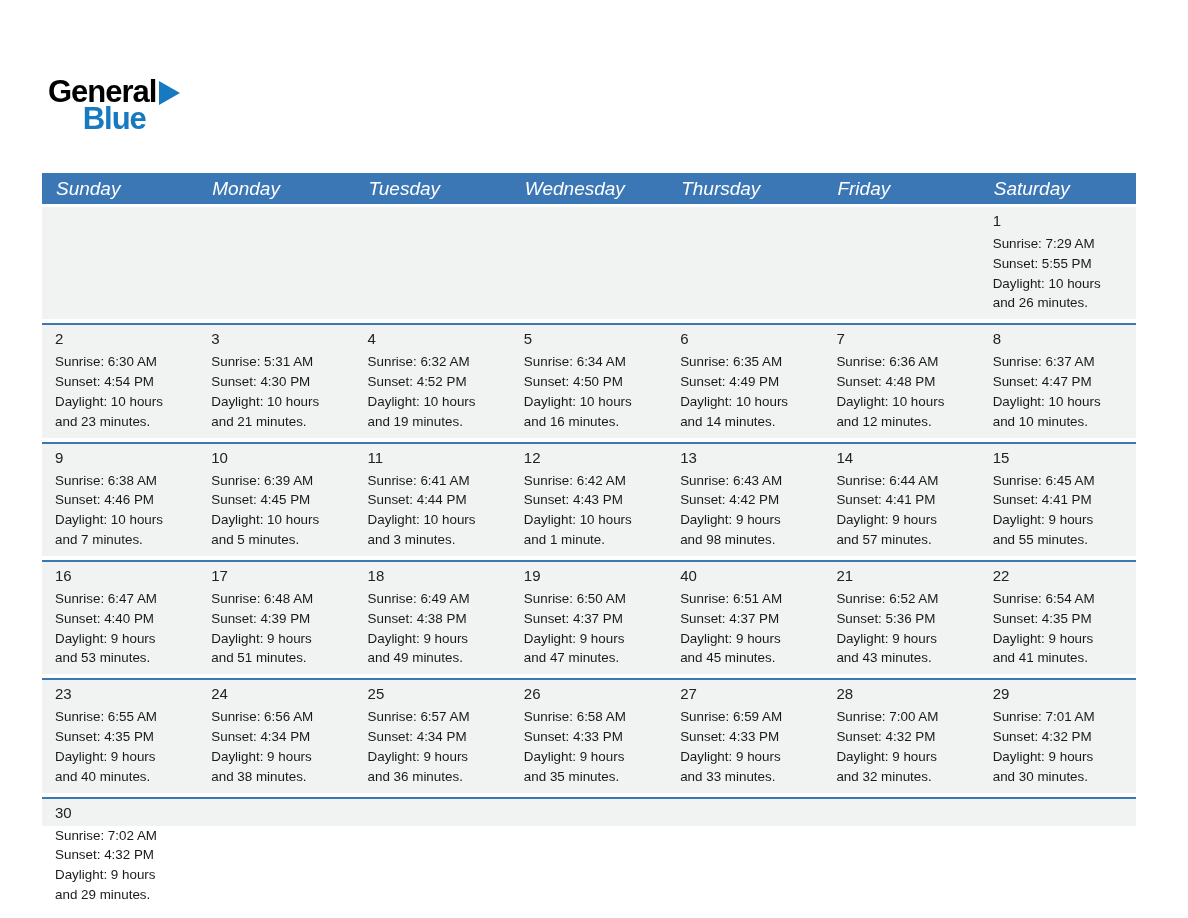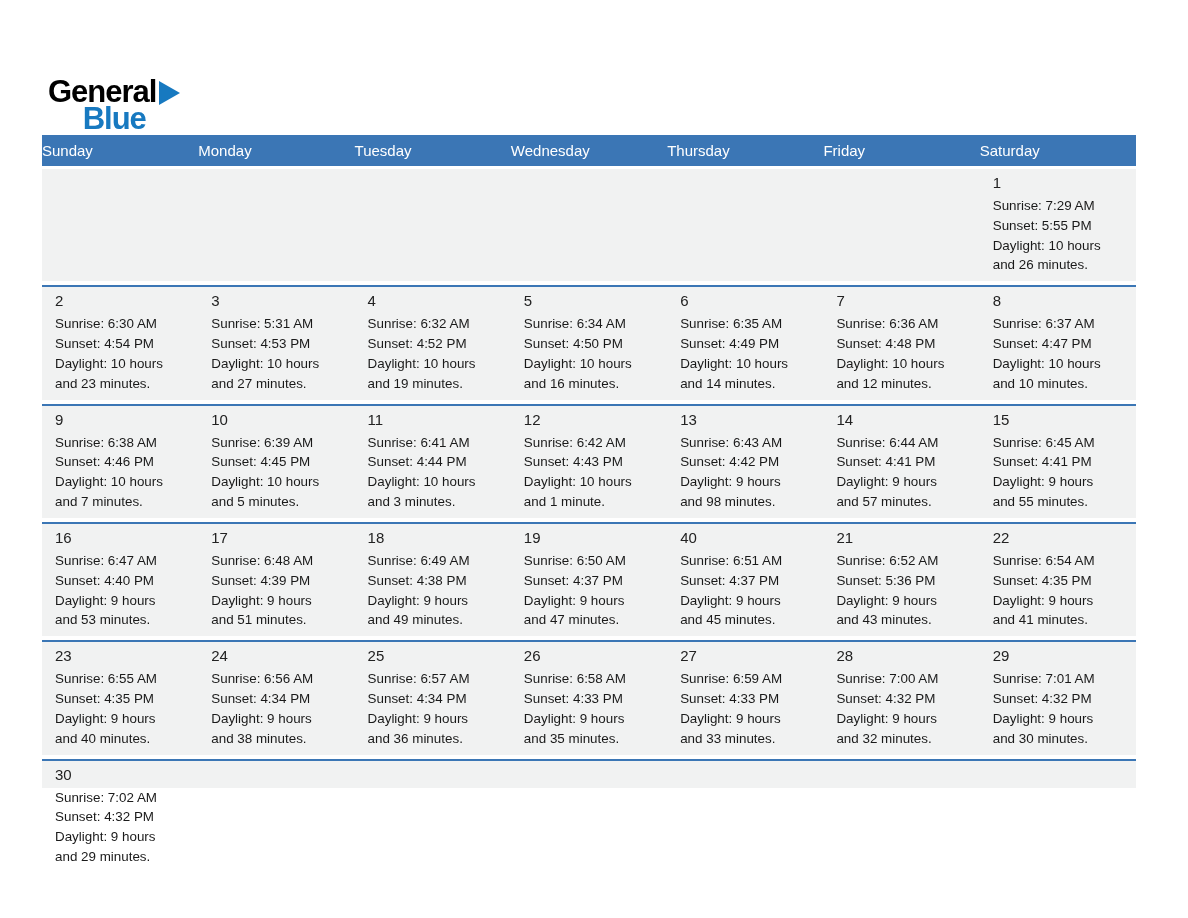--- a/index.html
+++ b/index.html
@@ -6,21 +6,21 @@
   html, body { background: #ffffff; }
   body {
     width: 1188px; height: 918px; overflow: hidden;
     font-family: "Liberation Sans", "DejaVu Sans", sans-serif;
     color: #1a1a1a;
   }
   .page { width: 1188px; height: 918px; position: relative; background: #fff; }
 
   
   .top {
-    height: 135px;
+    height: 173px;
     padding: 52px 52px 0 48px;
     display: flex;
     justify-content: space-between;
     align-items: flex-start;
     gap: 23px;
   }
   .logo { margin-top: 24px; line-height: 1; }
   .logo-top { display: flex; align-items: center; }
   .logo-general {
     font-size: 31px; font-weight: 700; color: #000; letter-spacing: -1px;
@@ -43,21 +43,21 @@
     font-size: 23px; font-weight: 500; color: #111; margin-top: 12px;
   }
 
   
   .calendar { margin: 0 52px 0 42px; width: 1094px; }
   .weekday-row {
     display: grid; grid-template-columns: repeat(7, 1fr);
     background: #3b76b5; height: 31px; align-items: center;
   }
   .wd {
-    color: #fff; font-size: 15px; font-weight: 400;
+    color: #fff; font-size: 19px; padding-left: 14px; font-weight: 400; font-style: italic;
   }
   .week {
     display: grid; grid-template-columns: repeat(7, 1fr);
     background: #f1f2f2;
     border-top: 2px solid #3b76b5;
     margin-top: 4px;
     min-height: 106px;
     position: relative;
   }
   .week.first { border-top: none; margin-top: 3px; }
@@ -117,23 +117,23 @@
       <div class="cell">
         <div class="daynum">2</div>
         <div class="line">Sunrise: 6:30 AM</div>
         <div class="line">Sunset: 4:54 PM</div>
         <div class="line">Daylight: 10 hours</div>
         <div class="line">and 23 minutes.</div>
       </div>
       <div class="cell">
         <div class="daynum">3</div>
         <div class="line">Sunrise: 5:31 AM</div>
-        <div class="line">Sunset: 4:53 PM</div>
-        <div class="line">Daylight: 10 hours</div>
-        <div class="line">and 27 minutes.</div>
+        <div class="line">Sunset: 4:30 PM</div>
+        <div class="line">Daylight: 10 hours</div>
+        <div class="line">and 21 minutes.</div>
       </div>
       <div class="cell">
         <div class="daynum">4</div>
         <div class="line">Sunrise: 6:32 AM</div>
         <div class="line">Sunset: 4:52 PM</div>
         <div class="line">Daylight: 10 hours</div>
         <div class="line">and 19 minutes.</div>
       </div>
       <div class="cell">
         <div class="daynum">5</div>

